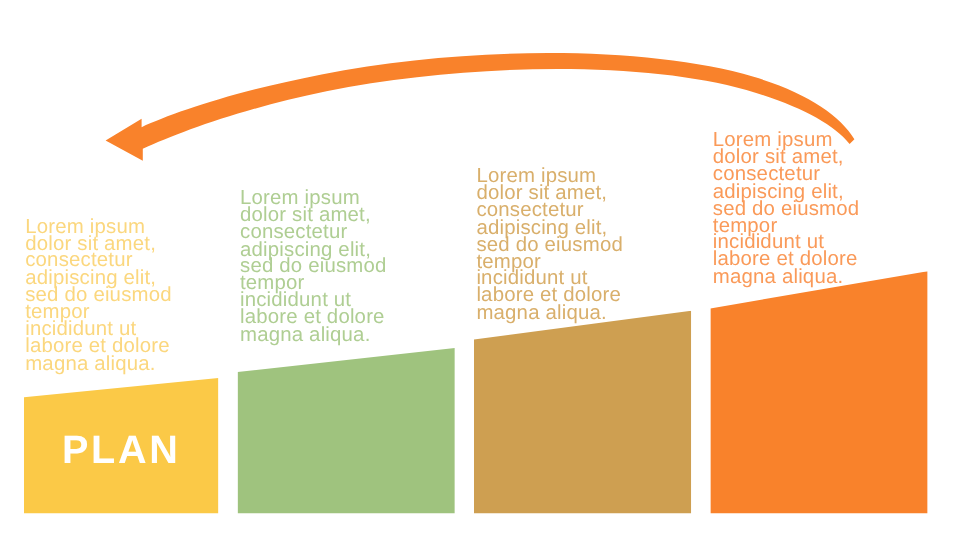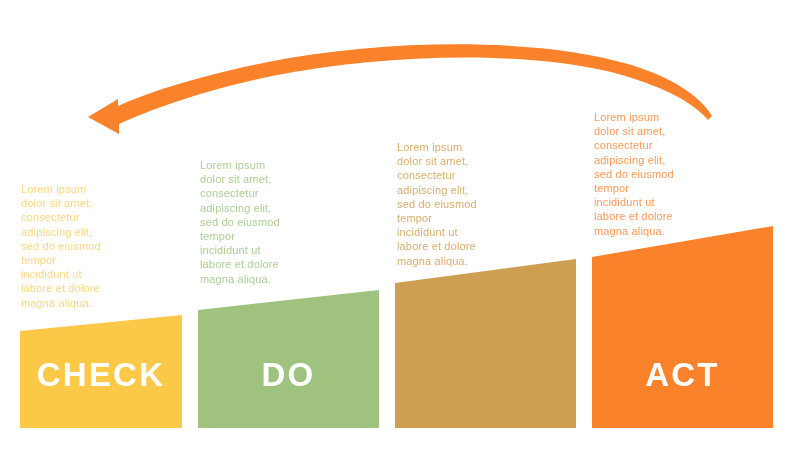--- a/index.html
+++ b/index.html
@@ -26,21 +26,21 @@
     width: 800px;
     height: 450px;
     pointer-events: none;
   }
   .stage {
     position: absolute;
   }
   .stage-desc {
     position: absolute;
     font-family: "Liberation Sans", sans-serif;
-    font-size: 11px;
+    font-size: 17px;
     line-height: 14.2px;
     letter-spacing: 0.15px;
     white-space: pre-line;
     font-weight: 400;
   }
   .stage-shape {
     position: absolute;
     left: 0;
     top: 0;
   }
@@ -99,37 +99,36 @@
   </div>
   <div class="stage-desc" id="desc-plan" style="color:#FBD77E">Lorem ipsum
 dolor sit amet,
 consectetur
 adipiscing elit,
 sed do eiusmod
 tempor
 incididunt ut
 labore et dolore
 magna aliqua.</div>
-  <div class="stage-label" id="label-plan">CHECK</div>
+  <div class="stage-label" id="label-plan">PLAN</div>
 
   <div class="stage" id="stage-do">
     <svg class="stage-shape" width="181" height="138" viewBox="0 0 181 138" preserveAspectRatio="none">
       <polygon points="0,20 181,0 181,138 0,138" fill="#9FC37E"></polygon>
     </svg>
   </div>
   <div class="stage-desc" id="desc-do" style="color:#AFCE93">Lorem ipsum
 dolor sit amet,
 consectetur
 adipiscing elit,
 sed do eiusmod
 tempor
 incididunt ut
 labore et dolore
 magna aliqua.</div>
-  <div class="stage-label" id="label-do">DO</div>
 
   <div class="stage" id="stage-check">
     <svg class="stage-shape" width="181" height="169" viewBox="0 0 181 169" preserveAspectRatio="none">
       <polygon points="0,24 181,0 181,169 0,169" fill="#CE9F51"></polygon>
     </svg>
   </div>
   <div class="stage-desc" id="desc-check" style="color:#D9AF6B">Lorem ipsum
 dolor sit amet,
 consectetur
 adipiscing elit,
@@ -146,15 +145,14 @@
   </div>
   <div class="stage-desc" id="desc-act" style="color:#FA9A59">Lorem ipsum
 dolor sit amet,
 consectetur
 adipiscing elit,
 sed do eiusmod
 tempor
 incididunt ut
 labore et dolore
 magna aliqua.</div>
-  <div class="stage-label" id="label-act">ACT</div>
 
 </div>
 
 </body></html>

